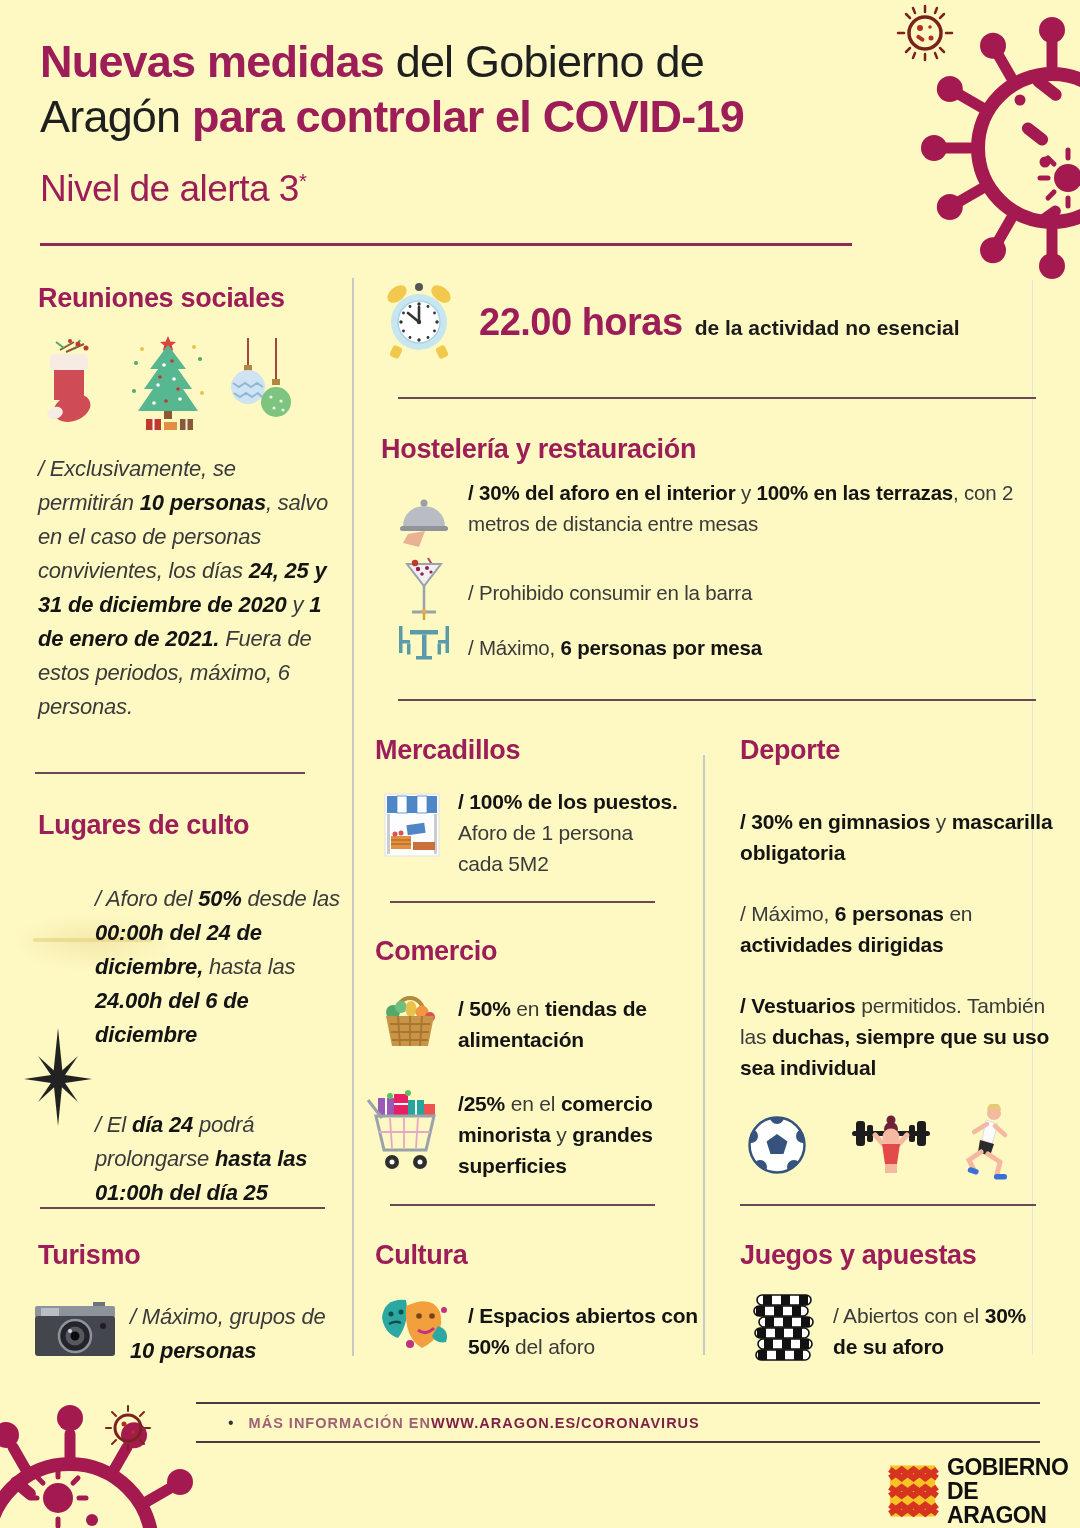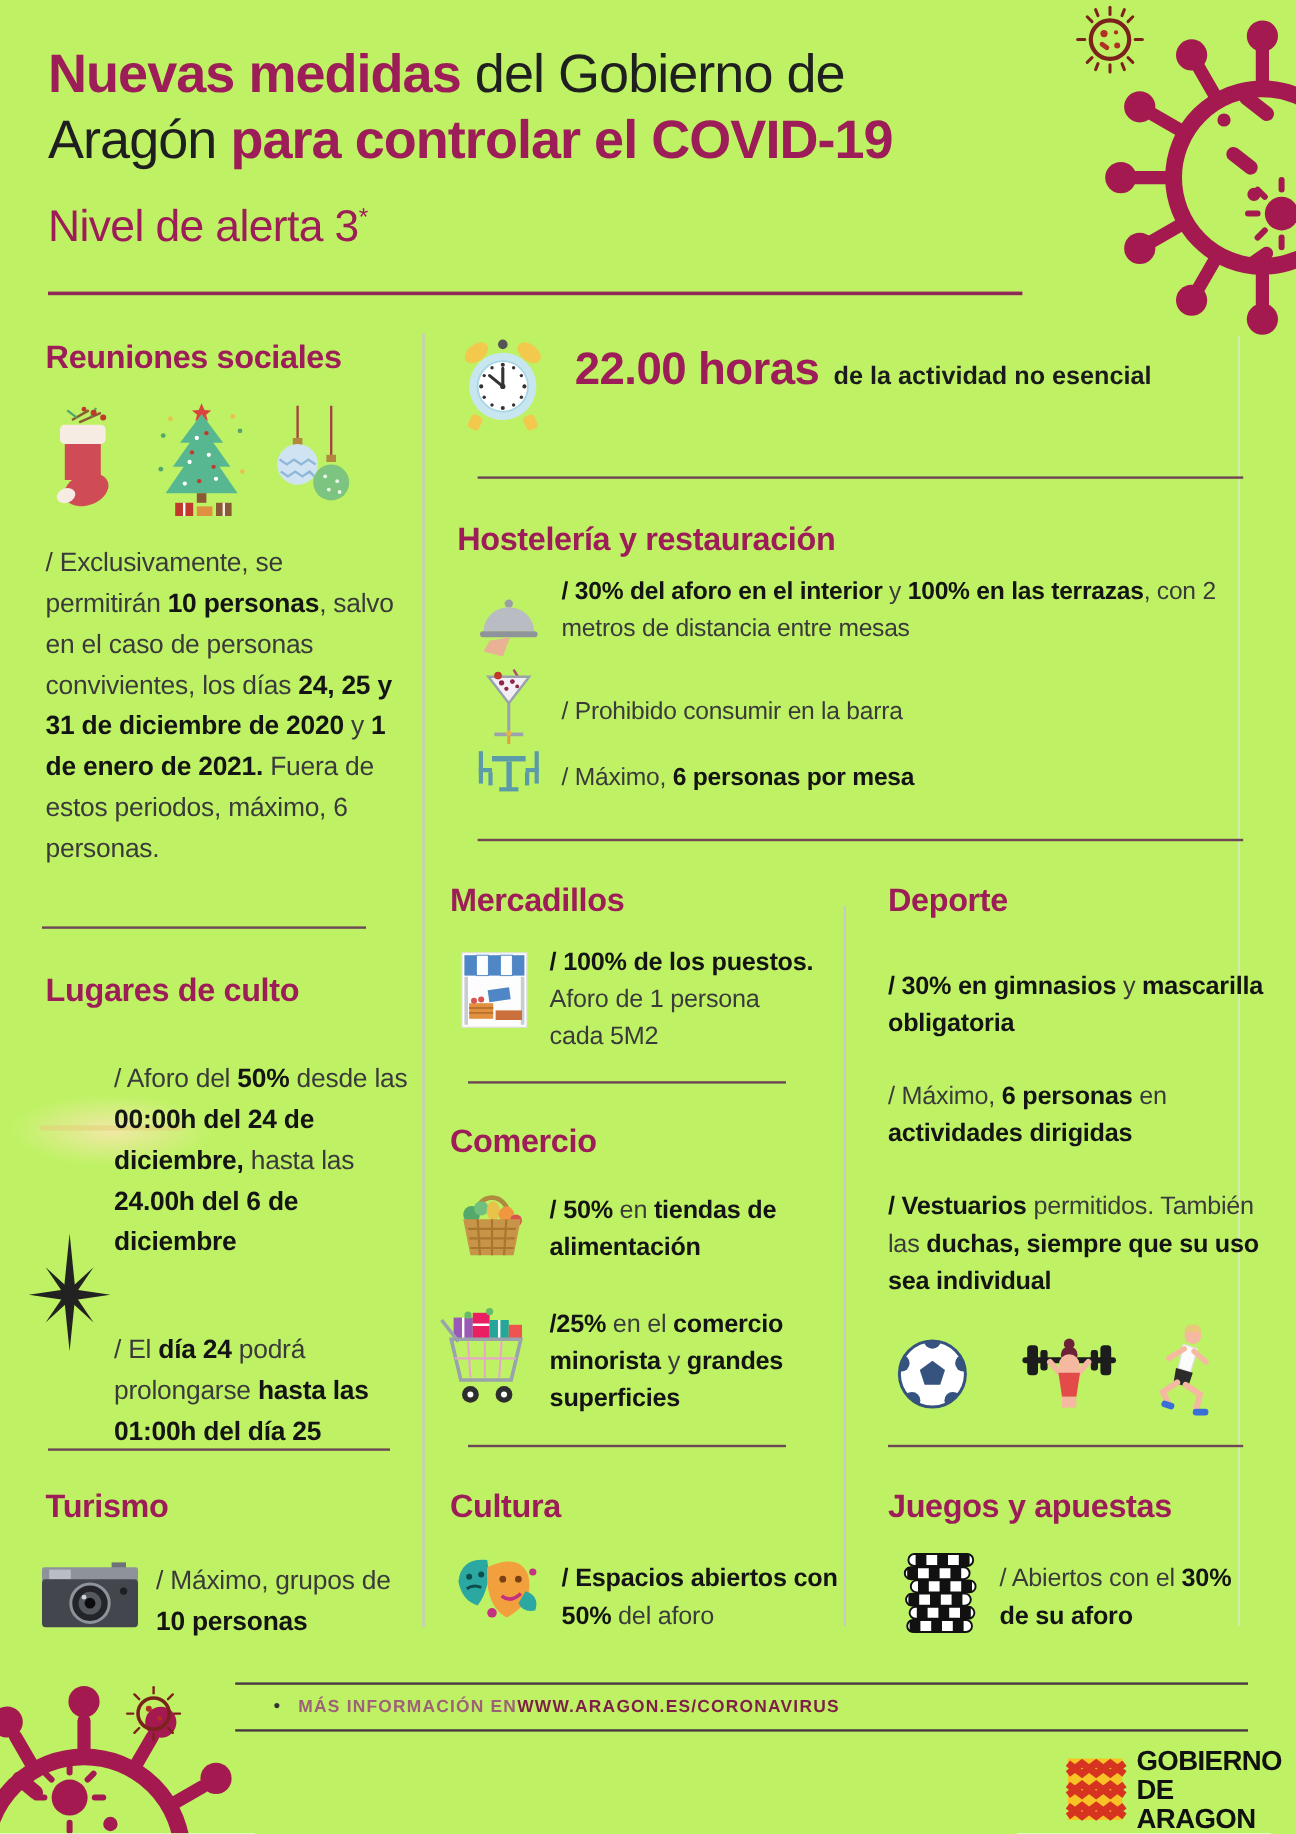--- a/index.html
+++ b/index.html
@@ -1,40 +1,40 @@
 <!DOCTYPE html>
 <html><head>
 <meta charset="utf-8">
 <title>Nuevas medidas COVID-19 Aragón</title>
 <style>
   html,body{margin:0;padding:0;background:#fff;}
-  #page{position:relative;width:1080px;height:1528px;background:#bef264;overflow:hidden;
+  #page{position:relative;width:1080px;height:1528px;background:#fef9c3;overflow:hidden;
         font-family:"Liberation Sans",sans-serif;color:#222;}
   .abs{position:absolute;}
   .acc{color:#9c1d57;}
   .b{font-weight:800;}
   h1,h2{margin:0;padding:0;}
   .title{font-size:45px;line-height:55px;font-weight:400;color:#1f1f1f;letter-spacing:-0.8px;}
   .title .b{color:#9c1d57;}
   .alert{font-size:37px;font-weight:400;color:#9c1d57;letter-spacing:-0.5px;}
   .alert sup{font-size:55%;}
   .order{font-size:20px;font-style:italic;font-weight:700;color:#1d1d1d;letter-spacing:-0.2px;}
   .sec{font-size:27px;font-weight:800;color:#9c1d57;letter-spacing:-0.3px;}
   .bt{color:#3a3a3a;letter-spacing:-0.2px;}
   .bt .b{color:#141414;}
-  .t22{font-size:22px;line-height:34px;}
+  .t22{font-size:22px;line-height:34px;font-style:italic;}
   .t21{font-size:21px;line-height:31px;}
   .t20{font-size:20.5px;line-height:31px;}
   .rule{background:#6d4756;height:2px;}
   .rulehdr{background:#8e2a55;height:3px;}
   .rulefoot{background:#4a3b43;height:2px;}
   .vline{width:1.5px;background:#c9c9c9;}
   .vfaint{width:1px;background:#e4e4e4;}
   .cierre-intro{font-size:25px;font-weight:800;color:#1b1b1b;}
-  .cierre-row{display:flex;align-items:baseline;gap:12px;margin-top:2px;}
+  .cierre-row{display:flex;align-items:baseline;gap:12px;margin-top:16px;}
   .cierre-time{font-size:38px;font-weight:800;letter-spacing:-0.5px;}
   .cierre-detail{font-size:21px;font-weight:800;color:#1b1b1b;}
   .glow{background:radial-gradient(closest-side,rgba(244,232,170,0.95),rgba(244,232,170,0));}
   .glowline{position:absolute;left:25px;top:26px;width:120px;height:4px;border-radius:2px;
             background:rgba(228,206,120,0.55);}
   .footer-row{display:flex;align-items:center;font-size:14.5px;letter-spacing:1px;}
   .footer-bullet{color:#333;margin-right:14px;font-size:16px;}
   .footer-pre{color:#9d6275;font-weight:600;}
   .footer-url{color:#7d1f47;font-weight:800;}
   .logo{display:flex;align-items:center;}

